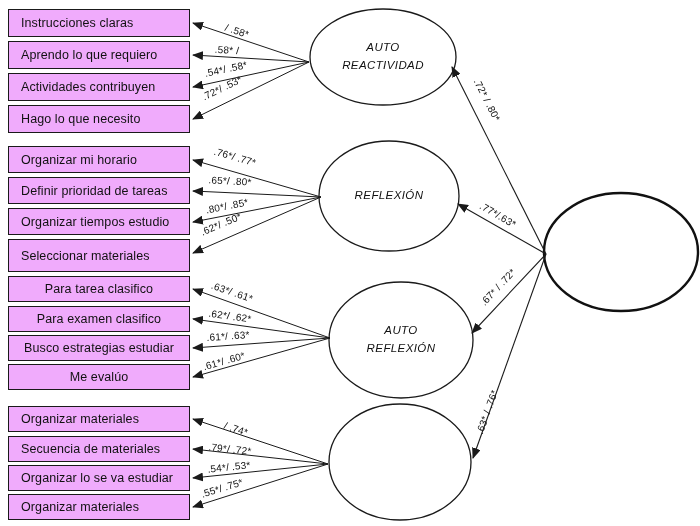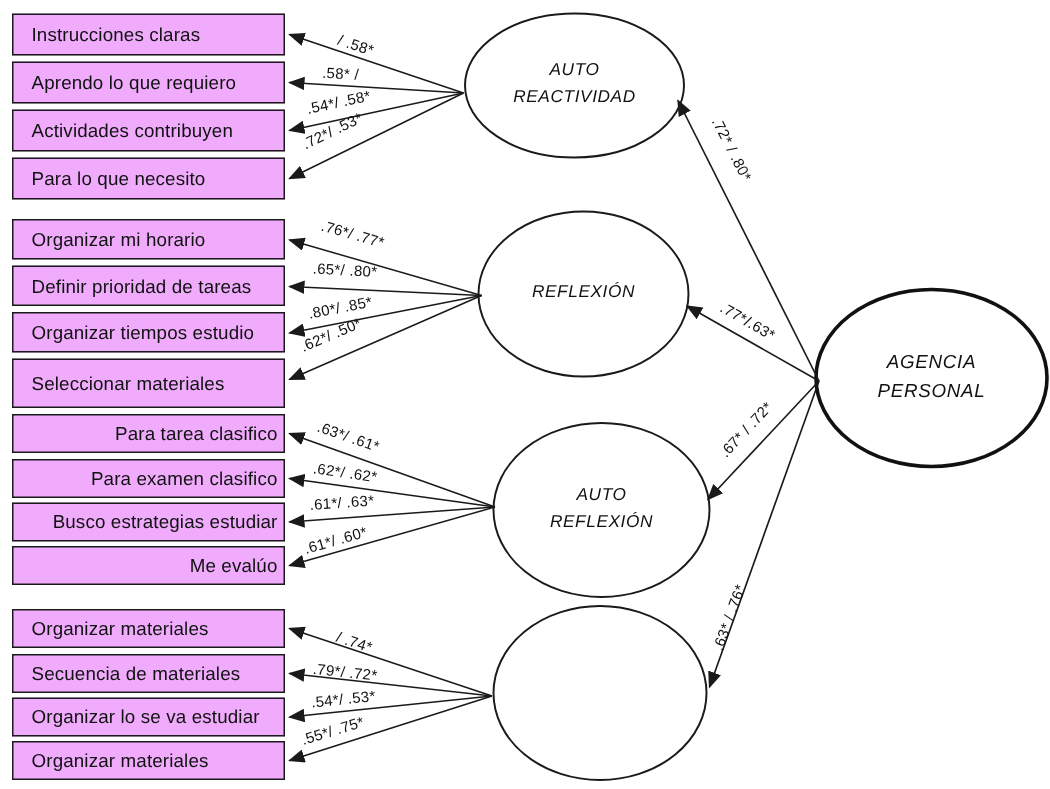--- a/index.html
+++ b/index.html
@@ -7,21 +7,21 @@
     position:relative;width:700px;height:526px;background:#fff;overflow:hidden;
     font-family:"Liberation Sans",sans-serif;color:#111;
   }
   svg.layer{position:absolute;left:0;top:0;width:700px;height:526px;}
   .box{
     position:absolute;left:8px;width:182px;box-sizing:border-box;
     border:1.5px solid #1a1a1a;background:#f0abfc;
     display:flex;align-items:center;padding:0 4px 0 12px;
     font-size:12.5px;letter-spacing:.1px;white-space:nowrap;
   }
-  .g3 .box{justify-content:flex-end;padding-left:4px;}
+  .g3 .box{justify-content:center;padding-left:4px;}
   .coef{
     position:absolute;font-size:10px;letter-spacing:.2px;color:#111;
     transform-origin:center center;white-space:nowrap;
   }
   .ellipse-label{
     position:absolute;text-align:center;transform:translate(-50%,-50%);
     font-size:11.5px;letter-spacing:.4px;line-height:1.55;white-space:nowrap;font-style:italic;
   }
   .ellipse-label span{display:block;}
   .agency-label{font-size:12.5px;letter-spacing:.5px;}
@@ -75,21 +75,21 @@
     <div class="box" style="top:9px;height:28px">
         <span>Instrucciones claras</span>
       </div>
     <div class="box" style="top:41px;height:28px">
         <span>Aprendo lo que requiero</span>
       </div>
     <div class="box" style="top:73px;height:28px">
         <span>Actividades contribuyen</span>
       </div>
     <div class="box" style="top:105px;height:28px">
-        <span>Para lo que necesito</span>
+        <span>Hago lo que necesito</span>
       </div>
   </div>
 
   <div class="group g2">
     <div class="box" style="top:146px;height:27px">
         <span>Organizar mi horario</span>
       </div>
     <div class="box" style="top:177px;height:27px">
         <span>Definir prioridad de tareas</span>
       </div>
@@ -161,18 +161,14 @@
     <span>REACTIVIDAD</span>
   </div>
   <div class="ellipse-label" style="left:389px;top:196px">
     <span>REFLEXIÓN</span>
 
   </div>
   <div class="ellipse-label" style="left:401px;top:340px">
     <span>AUTO</span>
     <span>REFLEXIÓN</span>
   </div>
-  <div class="ellipse-label agency-label" style="left:621px;top:252px">
-    <span>AGENCIA</span>
-    <span>PERSONAL</span>
-  </div>
 
 </div>
 
 </body></html>

